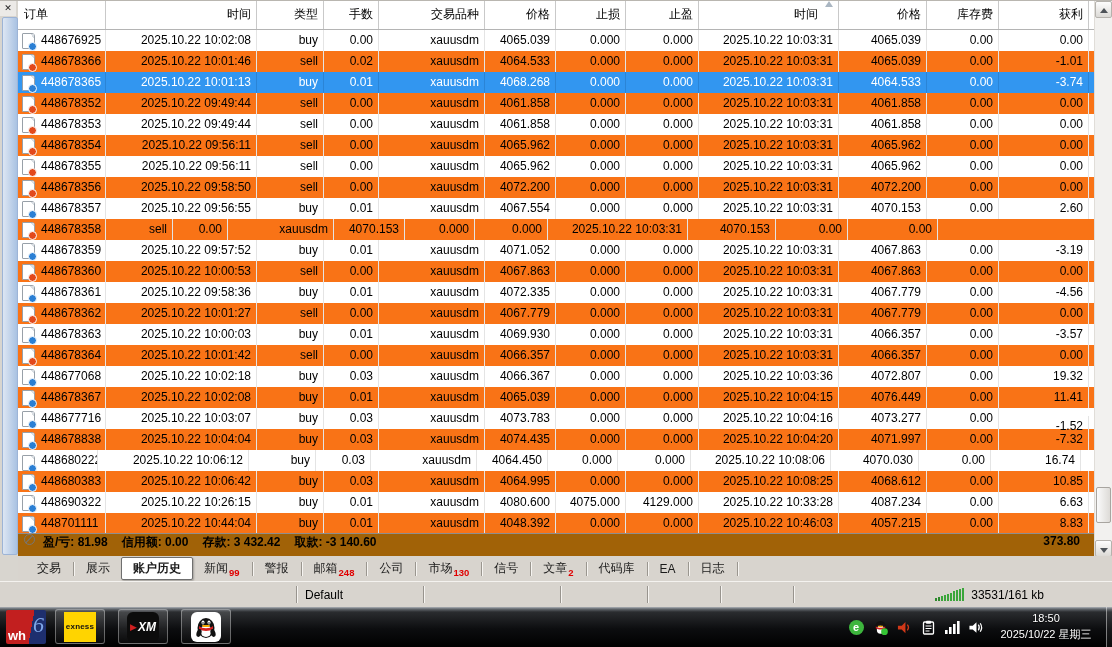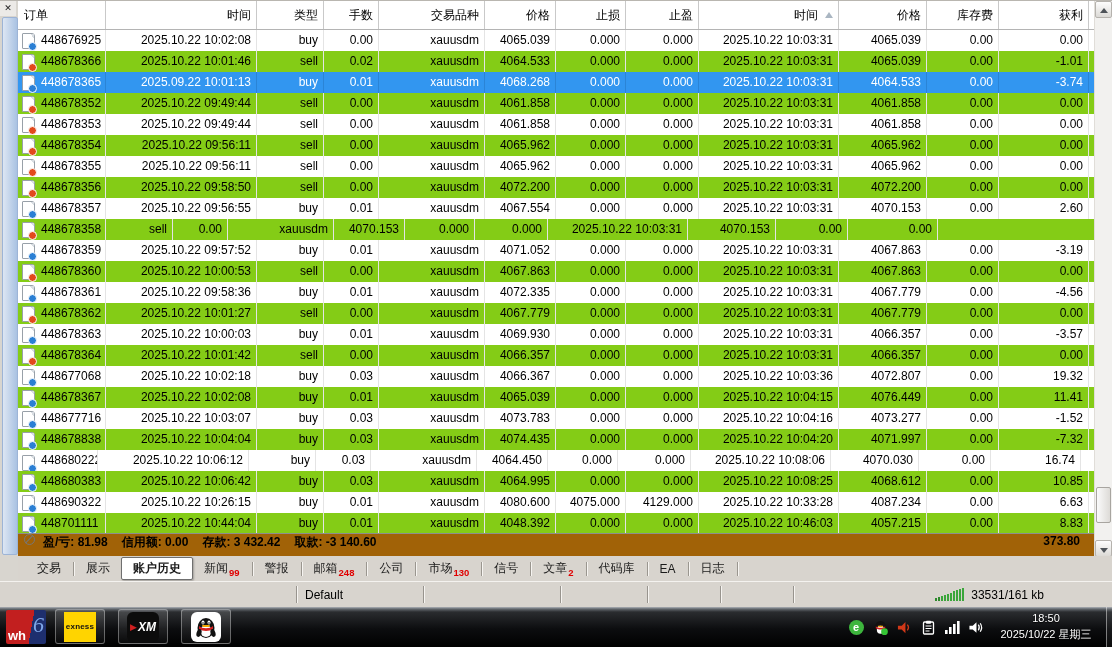--- a/index.html
+++ b/index.html
@@ -8,27 +8,27 @@
 
   
   .terminal{position:absolute;left:0;top:0;width:1112px;height:581px;background:#fff;border-top:1px solid #b9b6b0;}
   .dock{position:absolute;left:0;top:0;width:18px;height:581px;background:#d8d5cf;}
   .dock-close{width:16px;height:15px;text-align:center;line-height:14px;font-size:9px;color:#222;cursor:default;background:#eceae7;}
   .dock-blue{position:absolute;left:2px;top:16px;width:14px;height:536px;background:linear-gradient(90deg,#dde6f3,#a9c2e2);border:1px solid #9db4d6;border-radius:2px;}
   .dock-title{position:absolute;left:1px;bottom:2px;width:16px;text-align:center;font-size:9px;line-height:10px;color:#17233f;writing-mode:vertical-rl;letter-spacing:1px;}
 
   .tablezone{position:absolute;left:18px;top:0;width:1076px;height:555px;background:#fff;overflow:hidden;}
   .thead{display:flex;height:28px;background:#fff;border-bottom:1px solid #b4b4b4;}
-  .hcell{box-sizing:border-box;height:28px;line-height:27px;text-align:right;padding:0 5px;border-right:1px solid #c9c9c9;white-space:nowrap;overflow:hidden;display:flex;align-items:center;justify-content:flex-end;}
+  .hcell{box-sizing:border-box;height:28px;line-height:27px;text-align:right;padding:0 5px;border-right:1px solid #c9c9c9;white-space:nowrap;overflow:hidden;display:flex;align-items:flex-start;justify-content:flex-end;}
   .hcell.left{justify-content:flex-start;padding-left:6px;}
   .sortasc{display:inline-block;width:0;height:0;border-left:4px solid transparent;border-right:4px solid transparent;border-bottom:6px solid #aab6c2;margin-left:7px;}
 
   .tbody{position:relative;}
   .trow{display:flex;height:21px;background:#fff;}
-  .trow.alt{background:#84cc16;}
+  .trow.alt{background:#f97316;}
   .trow.sel{background:#3296f0;color:#fff;}
   .cell{box-sizing:border-box;height:21px;line-height:21px;text-align:right;padding:0 5px;border-right:1px solid #e4e4e4;white-space:nowrap;overflow:hidden;}
   .trow.sel .cell{border-right-color:#2a84d6;}
   .cell.left{text-align:left;display:flex;align-items:center;padding-left:4px;}
   .doc{position:relative;flex:0 0 auto;width:11px;height:14px;background:#fff;border:1px solid #98a0a8;border-radius:1px 3px 1px 1px;margin-right:6px;}
   .doc::before{content:"";position:absolute;top:0;right:0;width:4px;height:4px;background:linear-gradient(225deg,#d8dde2 50%,#fff 50%);}
   .doc::after{content:"";position:absolute;right:-3px;bottom:-3px;width:7px;height:7px;border-radius:50%;border:1px solid #fff;}
   .doc.buy::after{background:#2a7fd4;}
   .doc.sell::after{background:#e2491c;}
 
@@ -181,21 +181,21 @@
             <div class="cell" style="width: 140px;">2025.10.22 10:03:31</div>
             <div class="cell" style="width: 88px;">4065.039</div>
             <div class="cell" style="width: 72px;">0.00</div>
             <div class="cell" style="width: 90px;">-1.01</div>
           </div>
           <div class="trow sel">
             <div class="cell left" style="width: 88px;">
               <span class="doc buy"></span>
               <span>448678365</span>
             </div>
-            <div class="cell" style="width: 151px;">2025.09.22 10:01:13</div>
+            <div class="cell" style="width: 151px;">2025.10.22 10:01:13</div>
             <div class="cell" style="width: 67px;">buy</div>
             <div class="cell" style="width: 55px;">0.01</div>
             <div class="cell" style="width: 106px;">xauusdm</div>
             <div class="cell" style="width: 71px;">4068.268</div>
             <div class="cell" style="width: 70px;">0.000</div>
             <div class="cell" style="width: 73px;">0.000</div>
             <div class="cell" style="width: 140px;">2025.10.22 10:03:31</div>
             <div class="cell" style="width: 88px;">4064.533</div>
             <div class="cell" style="width: 72px;">0.00</div>
             <div class="cell" style="width: 90px;">-3.74</div>
@@ -462,21 +462,21 @@
             <div class="cell" style="width: 151px;">2025.10.22 10:03:07</div>
             <div class="cell" style="width: 67px;">buy</div>
             <div class="cell" style="width: 55px;">0.03</div>
             <div class="cell" style="width: 106px;">xauusdm</div>
             <div class="cell" style="width: 71px;">4073.783</div>
             <div class="cell" style="width: 70px;">0.000</div>
             <div class="cell" style="width: 73px;">0.000</div>
             <div class="cell" style="width: 140px;">2025.10.22 10:04:16</div>
             <div class="cell" style="width: 88px;">4073.277</div>
             <div class="cell" style="width: 72px;">0.00</div>
-            <div class="cell" style="width: 90px;">-1.52</div>
+            <div class="cell" style="width: 90px; margin-top: 8px;">-1.52</div>
           </div>
           <div class="trow alt">
             <div class="cell left" style="width: 88px;">
               <span class="doc buy"></span>
               <span>448678838</span>
             </div>
             <div class="cell" style="width: 151px;">2025.10.22 10:04:04</div>
             <div class="cell" style="width: 67px;">buy</div>
             <div class="cell" style="width: 55px;">0.03</div>
             <div class="cell" style="width: 106px;">xauusdm</div>

